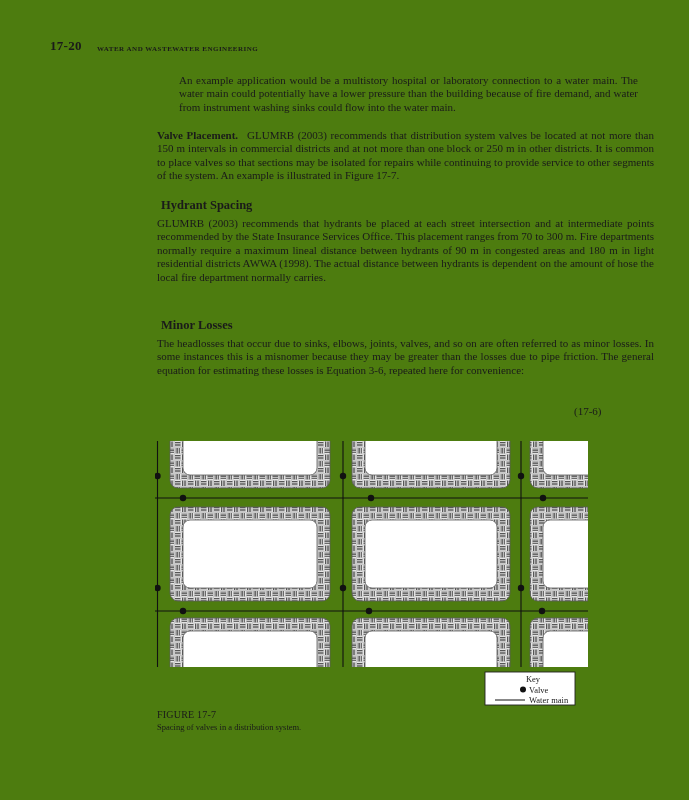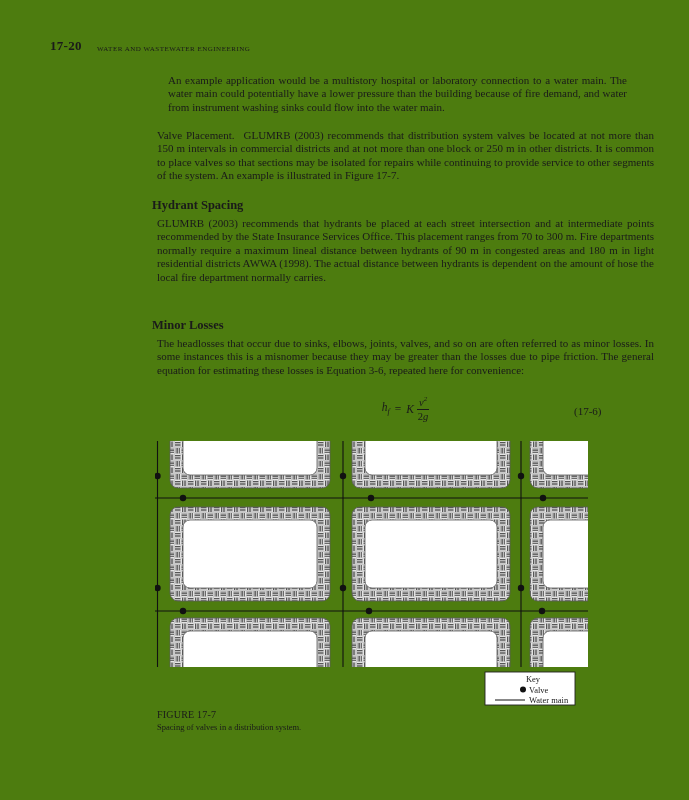--- a/index.html
+++ b/index.html
@@ -3,27 +3,27 @@
 <meta charset="utf-8">
 <style>
   html,body{margin:0;padding:0;background:#e8e8e8;}
   .page{
     position:relative;width:689px;height:800px;background:#4d7c0f;
     font-family:"Liberation Serif","DejaVu Serif",serif;color:#1a1a1a;
     overflow:hidden;margin:0 auto;
   }
   .abs{position:absolute;}
   .page-number{left:50px;top:38px;font-size:13px;font-weight:bold;letter-spacing:.3px;}
-  .running-head{left:97px;top:45px;font-size:7px;letter-spacing:.5px;}
+  .running-head{left:97px;top:45px;font-size:7px;letter-spacing:.5px;font-weight:bold;}
   p.body{font-size:11px;line-height:13.4px;text-align:justify;margin:0;}
-  .intro{left:168px;top:74px;width:459px;}
+  .intro{left:179px;top:74px;width:459px;}
   .valve-placement{left:157px;top:129px;width:497px;}
-  .runin{font-weight:normal;}
+  .runin{font-weight:bold;}
   .runin-gap{display:inline-block;width:9px;}
-  h2.section{left:152px;font-size:12.5px;font-weight:bold;margin:0;}
+  h2.section{left:161px;font-size:12.5px;font-weight:bold;margin:0;}
   .h-hydrant{top:198px;}
   .para-hydrant{left:157px;top:217px;width:497px;}
   .h-minor{top:318px;}
   .para-minor{left:157px;top:337px;width:497px;}
   .em{}
   
   .equation-row{left:157px;top:396px;width:497px;display:flex;justify-content:center;align-items:center;}
   .eq-math{display:inline-flex;align-items:center;font-size:11.5px;}
   .eq-math i{font-style:italic;}
   .eq-lhs sub{font-size:8px;font-style:italic;}
@@ -59,31 +59,20 @@
   <p class="abs body intro">An example application would be a multistory hospital or laboratory connection to a water main. The water main could potentially have a lower pressure than the building because of fire demand, and water from instrument washing sinks could flow into the water main.</p>
 
   <p class="abs body valve-placement"><span class="runin">Valve Placement.</span><span class="runin-gap"></span><span>GLUMRB (2003) recommends that distribution system valves be located at not more than 150 m intervals in commercial districts and at not more than one block or 250 m in other districts. It is common to place valves so that sections may be isolated for repairs while continuing to provide service to other segments of the system. An example is illustrated in Figure 17-7.</span></p>
 
   <h2 class="abs section h-hydrant">Hydrant Spacing</h2>
   <p class="abs body para-hydrant">GLUMRB (2003) recommends that hydrants be placed at each street intersection and at intermediate points recommended by the State Insurance Services Office. This placement ranges from 70 to 300 m. Fire departments normally require a maximum lineal distance between hydrants of 90 m in congested areas and 180 m in light residential districts AWWA (1998). The actual distance between hydrants is dependent on the amount of hose the local fire department normally carries.</p>
 
   <h2 class="abs section h-minor">Minor Losses</h2>
   <p class="abs body para-minor"><span>The headlosses that occur due to sinks, elbows, joints, valves, and so on are often referred to as </span><span class="em">minor losses.</span><span> In some instances this is a misnomer because they may be greater than the losses due to pipe friction. The general equation for estimating these losses is Equation 3-6, repeated here for convenience:</span></p>
 
-  <div class="abs equation-row">
-    <span class="eq-math">
-      <span class="eq-lhs"><i>h</i><sub>f</sub></span>
-      <span class="eq-rel">=</span>
-      <i class="eq-coef">K</i>
-      <span class="frac">
-        <span class="num"><i>v</i><sup>2</sup></span>
-        <span class="den"><span>2</span><i>g</i></span>
-      </span>
-    </span>
-  </div>
   <div class="abs eq-tag">(17-6)</div>
 
   <svg class="abs figure-svg" width="437" height="267" viewBox="0 0 437 267" xmlns="http://www.w3.org/2000/svg">
     <defs>
       <pattern id="basket" width="13" height="13" patternUnits="userSpaceOnUse">
         <rect width="13" height="13" fill="#c9c9c9"></rect>
         <rect x="0.5" y="0.5" width="5.5" height="5.5" fill="#ffffff"></rect>
         <rect x="7" y="7" width="5.5" height="5.5" fill="#ffffff"></rect>
         <rect x="7" y="0.5" width="5.5" height="5.5" fill="#ffffff"></rect>
         <rect x="0.5" y="7" width="5.5" height="5.5" fill="#ffffff"></rect>

